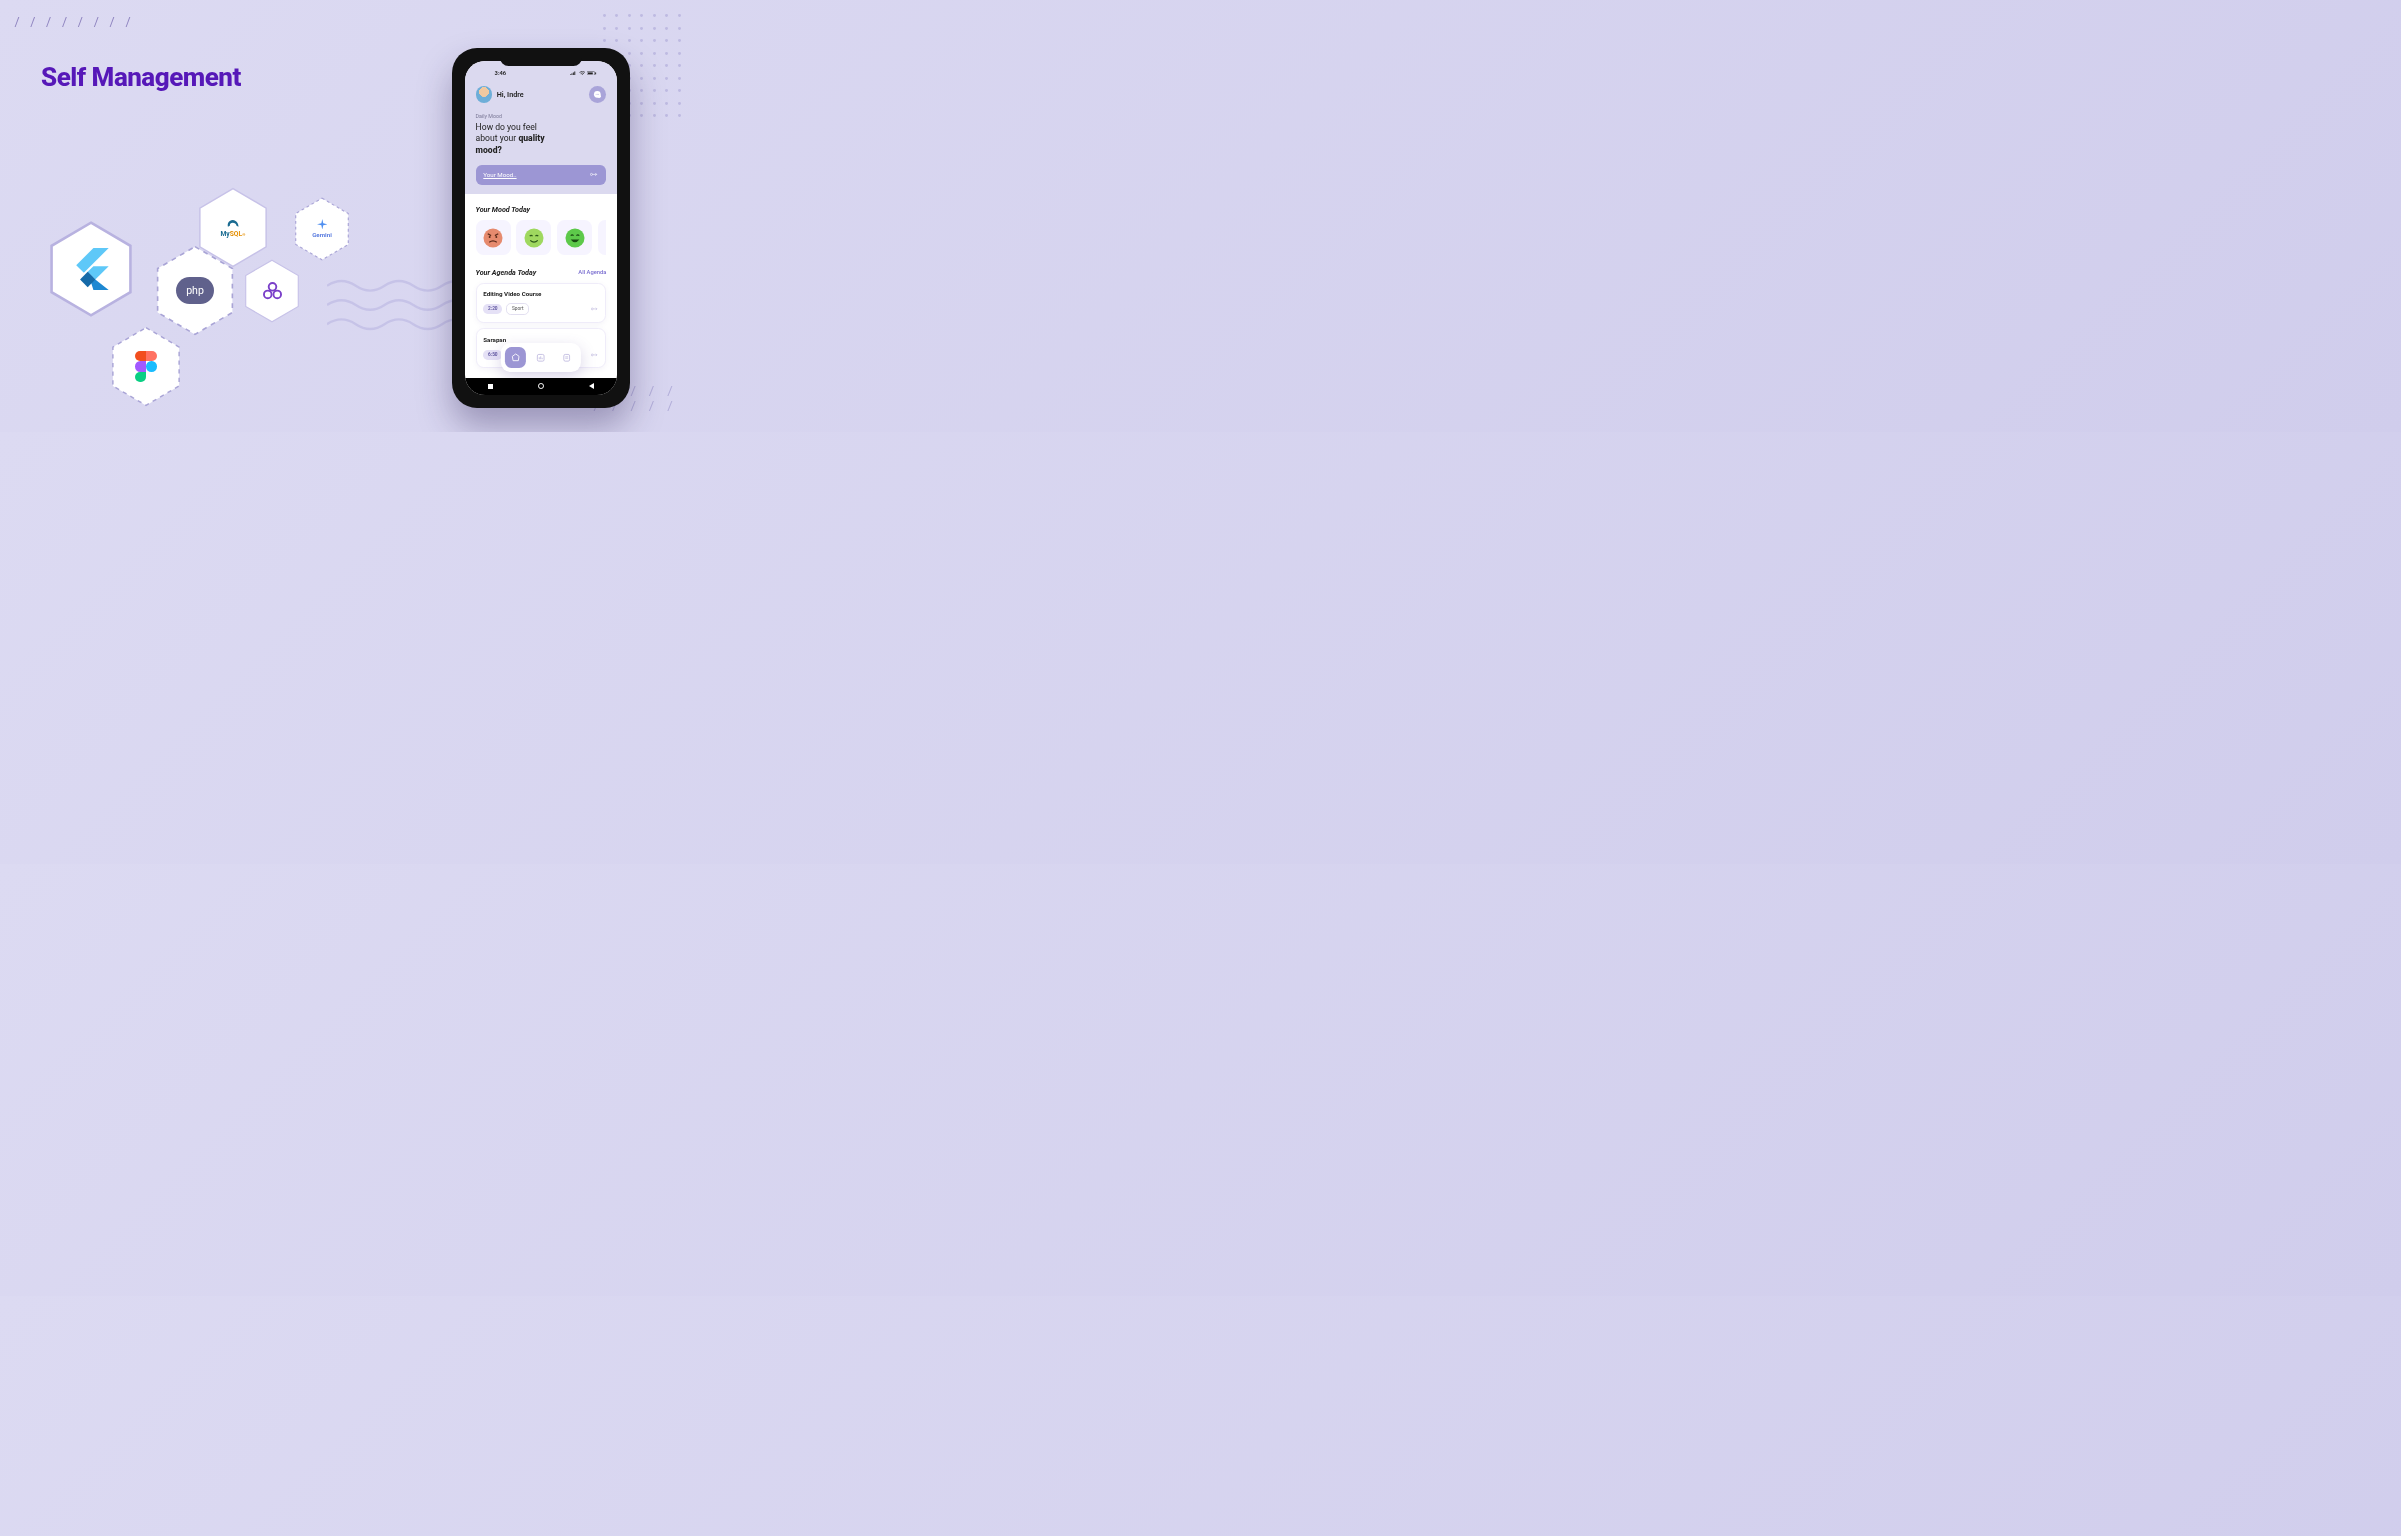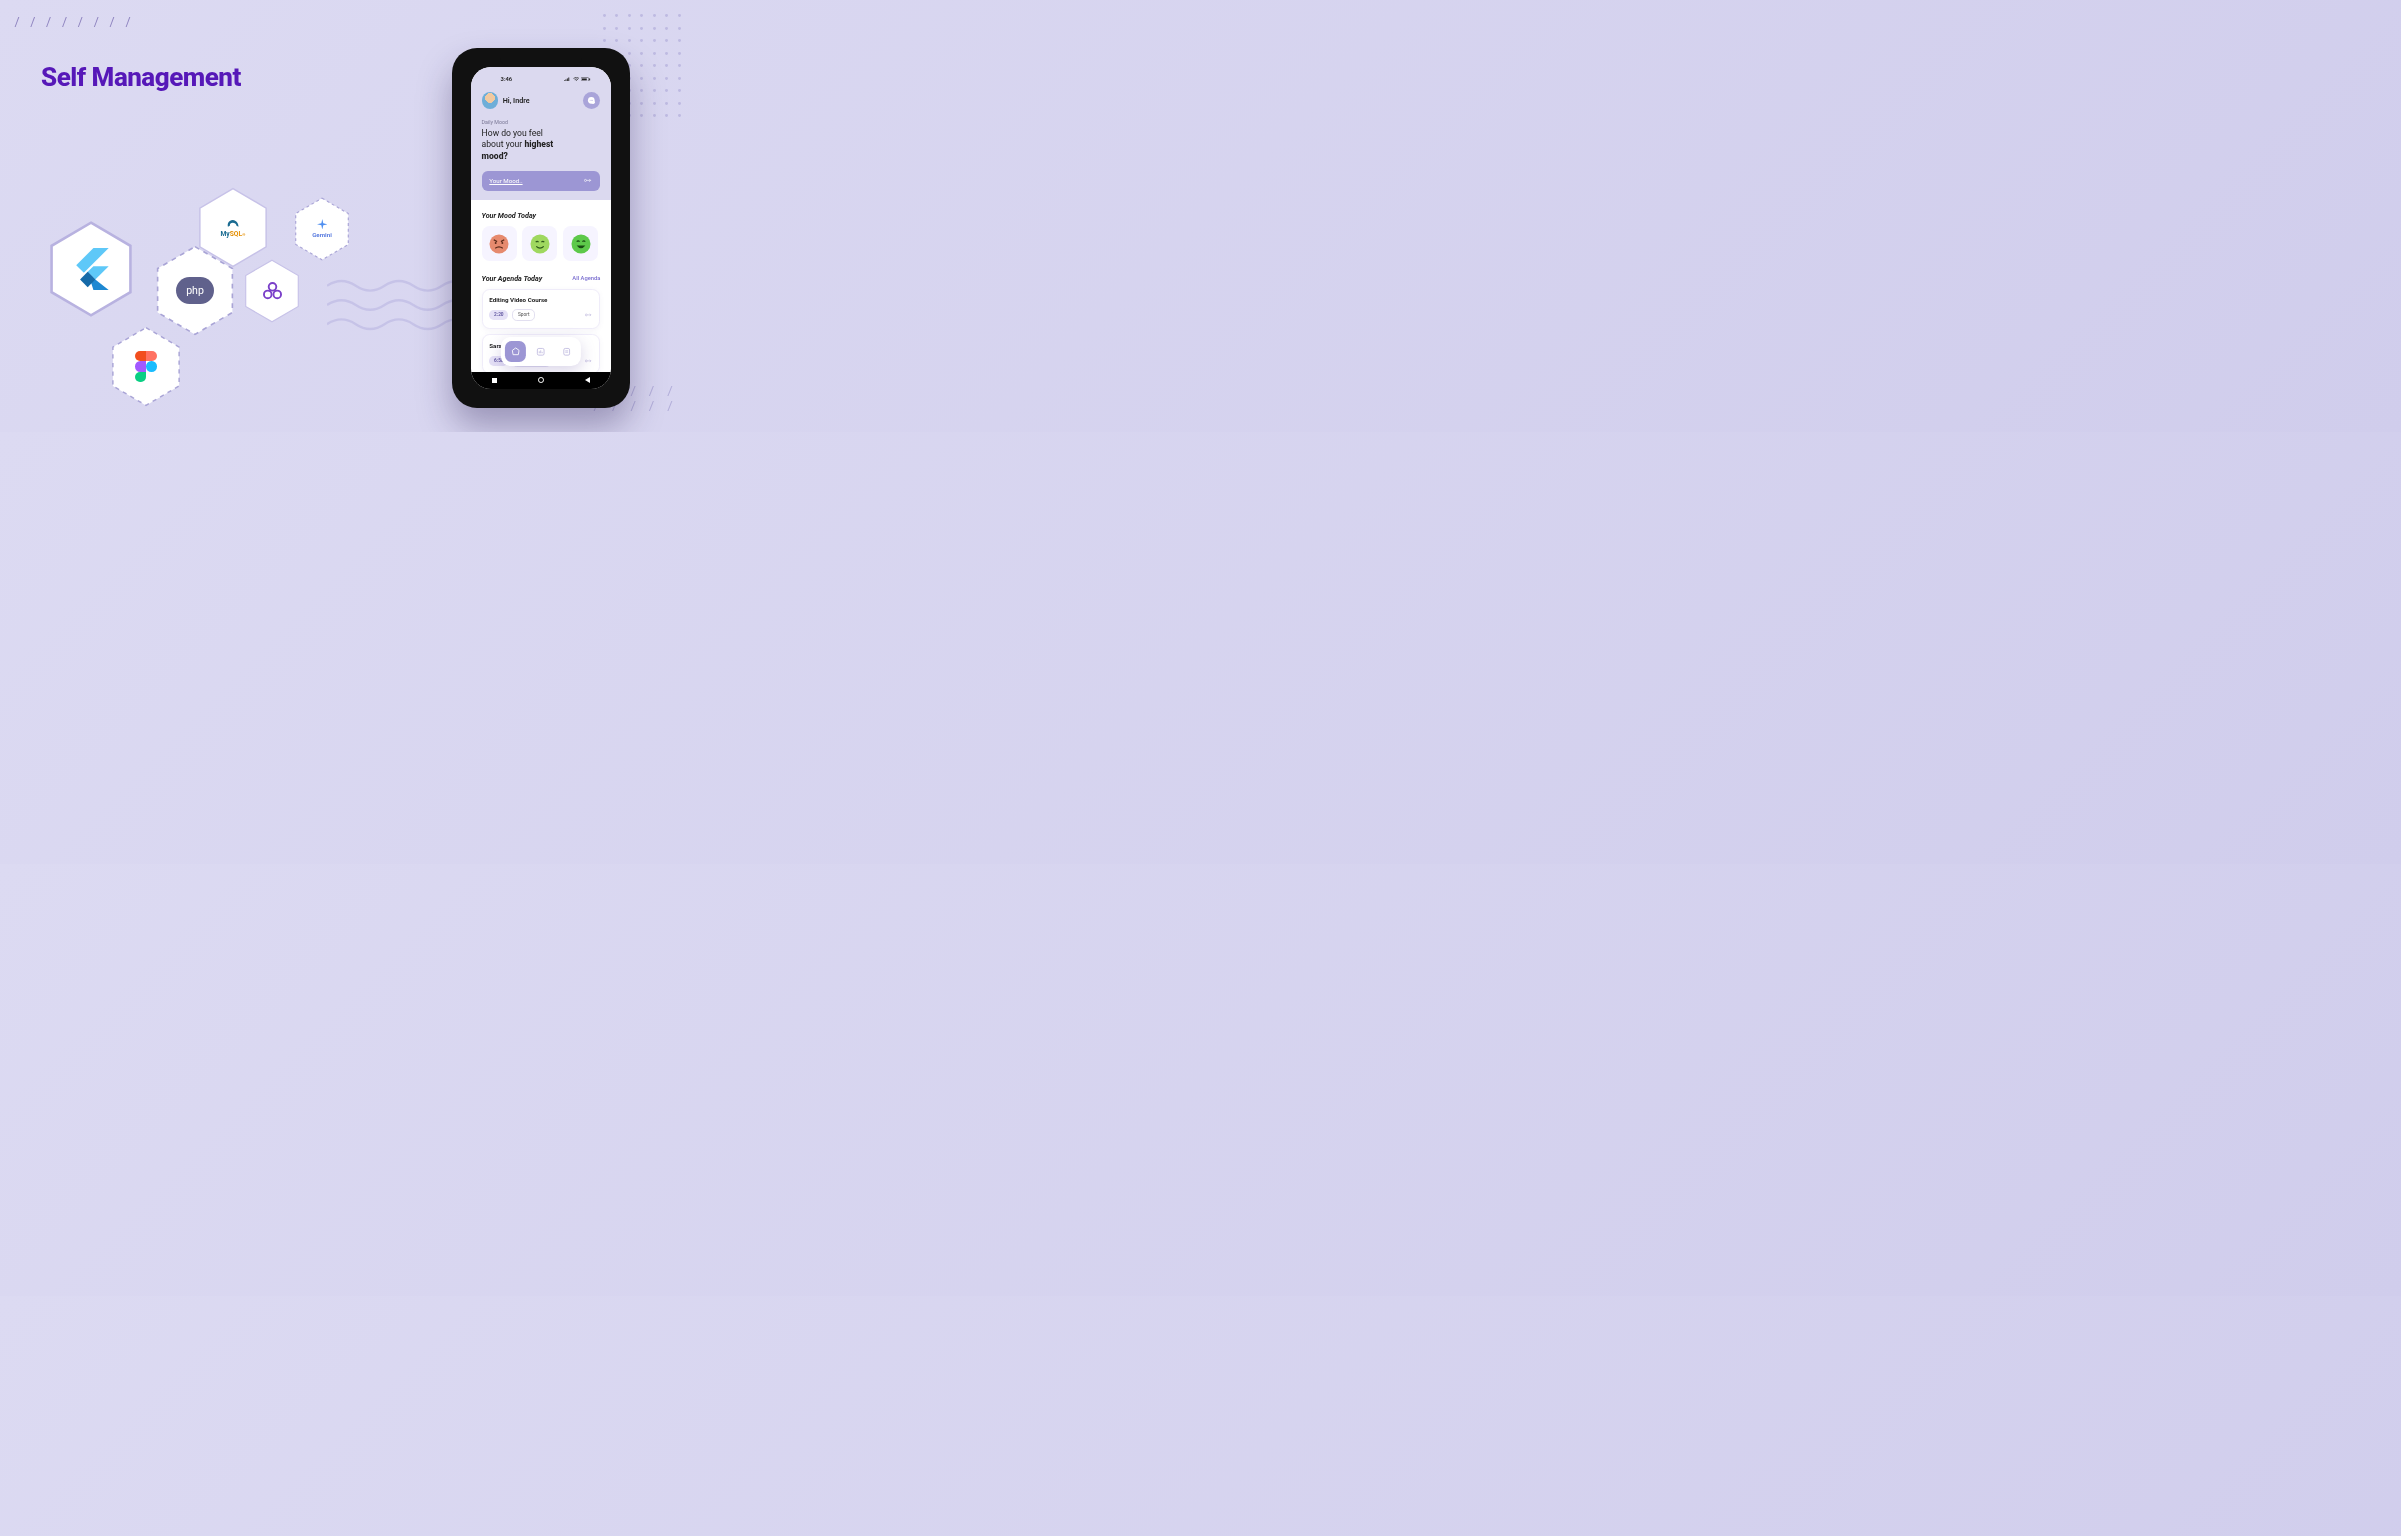--- a/index.html
+++ b/index.html
@@ -104,21 +104,21 @@
   position: absolute;
   top: 48px;
   right: 62px;
   width: 178px;
   height: 360px;
 }
 .phone {
   width: 100%; height: 100%;
   background: #111;
   border-radius: 25px;
-  padding: 19px;
+  padding: 13px;
   box-shadow: 0 19px 34px rgba(40,30,80,0.35);
   position: relative;
 }
 .phone-notch {
   position: absolute; top: 5.8px; left: 50%; transform: translateX(-50%);
   width: 82px; height: 12.5px; background: #111;
   border-radius: 0 0 8.6px 8.6px; z-index: 5;
 }
 .screen {
   width: 100%; height: 100%;
@@ -420,21 +420,21 @@
                 <circle cx="6.5" cy="9" r="1" fill="#a9a4d9"></circle>
                 <circle cx="9" cy="9" r="1" fill="#a9a4d9"></circle>
                 <circle cx="11.5" cy="9" r="1" fill="#a9a4d9"></circle>
               </svg>
           </div>
         </div>
 
         <div class="daily-label">Daily Mood</div>
         <div class="daily-question">
           <span>How do you feel</span><br>
-          <span>about your </span><strong>highest</strong><br>
+          <span>about your </span><strong>quality</strong><br>
           <strong>mood?</strong>
         </div>
 
         <div class="mood-input">
           <span>Your Mood..</span>
           <span>
             <svg width="8.6" height="4.8" viewBox="0 0 18 10">
                 <circle cx="3" cy="5" r="2.2" fill="none" stroke="#fff" stroke-width="1.3"></circle>
                 <line x1="5" y1="5" x2="14" y2="5" stroke="#fff" stroke-width="1.3"></line>
                 <polyline points="11,2 14,5 11,8" fill="none" stroke="#fff" stroke-width="1.3"></polyline>

